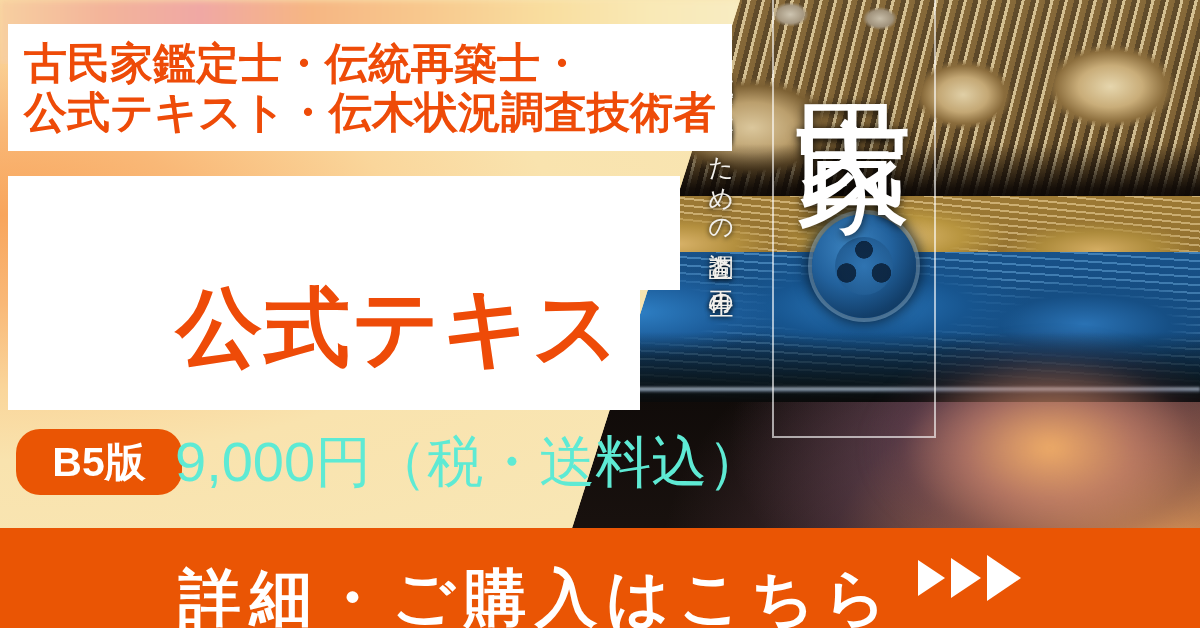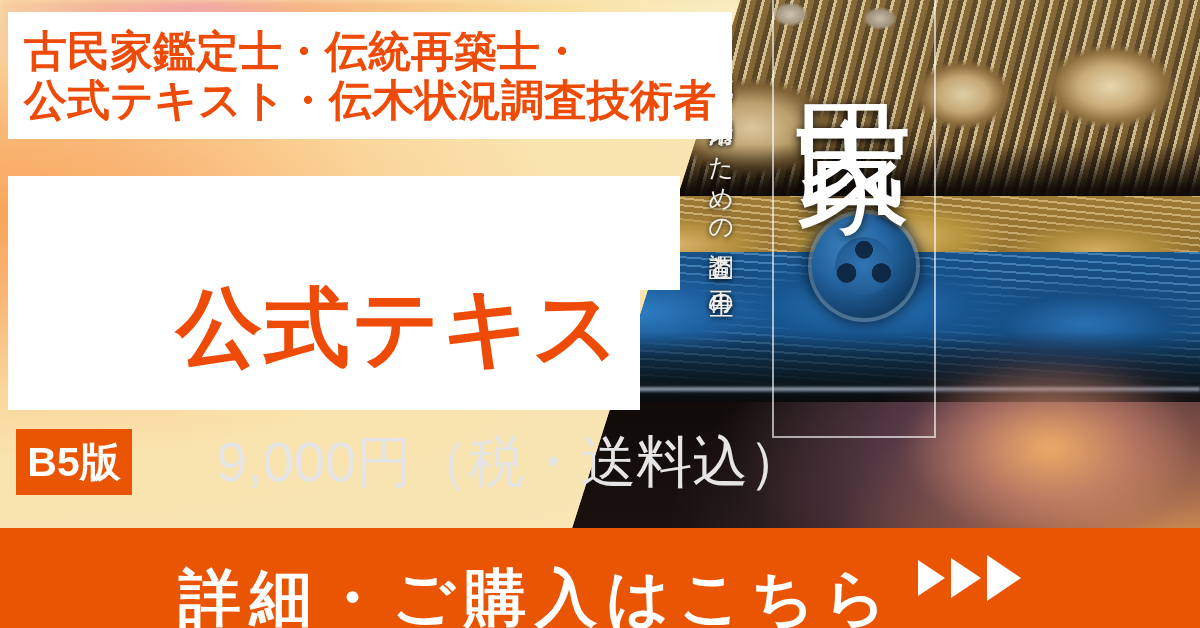--- a/index.html
+++ b/index.html
@@ -154,21 +154,21 @@
   
   .top-haze {
     position:absolute; left:0; top:0; width:740px; height:64px;
     background:linear-gradient(90deg,#f7cfa0 0%,#f3b49a 14%,#f0a8a4 27%,#f6b683 42%,#f8c98e 58%,#f9de9f 74%,#f9e9b6 88%,#f8ecc2 100%);
     clip-path:polygon(0 0, 740px 0, 720px 64px, 0 64px);
     filter:blur(3px);
   }
 
   
   .box-quals {
-    position:absolute; left:8px; top:12px; width:724px; height:127px;
+    position:absolute; left:8px; top:24px; width:724px; height:127px;
     background:#ffffff;
     display:flex; flex-direction:column;
     justify-content:center;
   }
   .qual-line {
     color:#ee4b08;
     font-size:43px;
     line-height:1.12;
     font-weight:700;
     letter-spacing:0px;
@@ -197,40 +197,39 @@
     font-size:86px;
     font-weight:700;
     letter-spacing:2px;
     line-height:1.2;
     white-space:nowrap;
   }
 
   
   .badge-b5 {
     position:absolute; left:16px; top:429px;
-    width:116px; height:66px;
+    width:166px; height:66px;
     background:#ea5504;
-    display:flex; align-items:center; justify-content:center;
+    display:flex; align-items:center; justify-content:center;border-radius:24px;
   }
   .badge-b5 span {
     color:#ffffff;
     font-size:41px;
     font-weight:700;
     letter-spacing:0px;
     line-height:1;
   }
   .price-text {
     position:absolute; left:175px; top:431px;
-    color:#e5e5e5;
+    color:#5eead4;
     font-size:56px;
     font-weight:400;
     letter-spacing:0px;
     line-height:62px;
     white-space:nowrap;
-    margin-left:41px;
   }
 
   
   .cta-bar {
     position:absolute; left:0; top:528px; width:1200px; height:100px;
     background:#ea5504;
     display:flex; align-items:center; justify-content:center;
   }
   .cta-inner { display:flex; align-items:center; gap:22px; }
   .cta-text {

